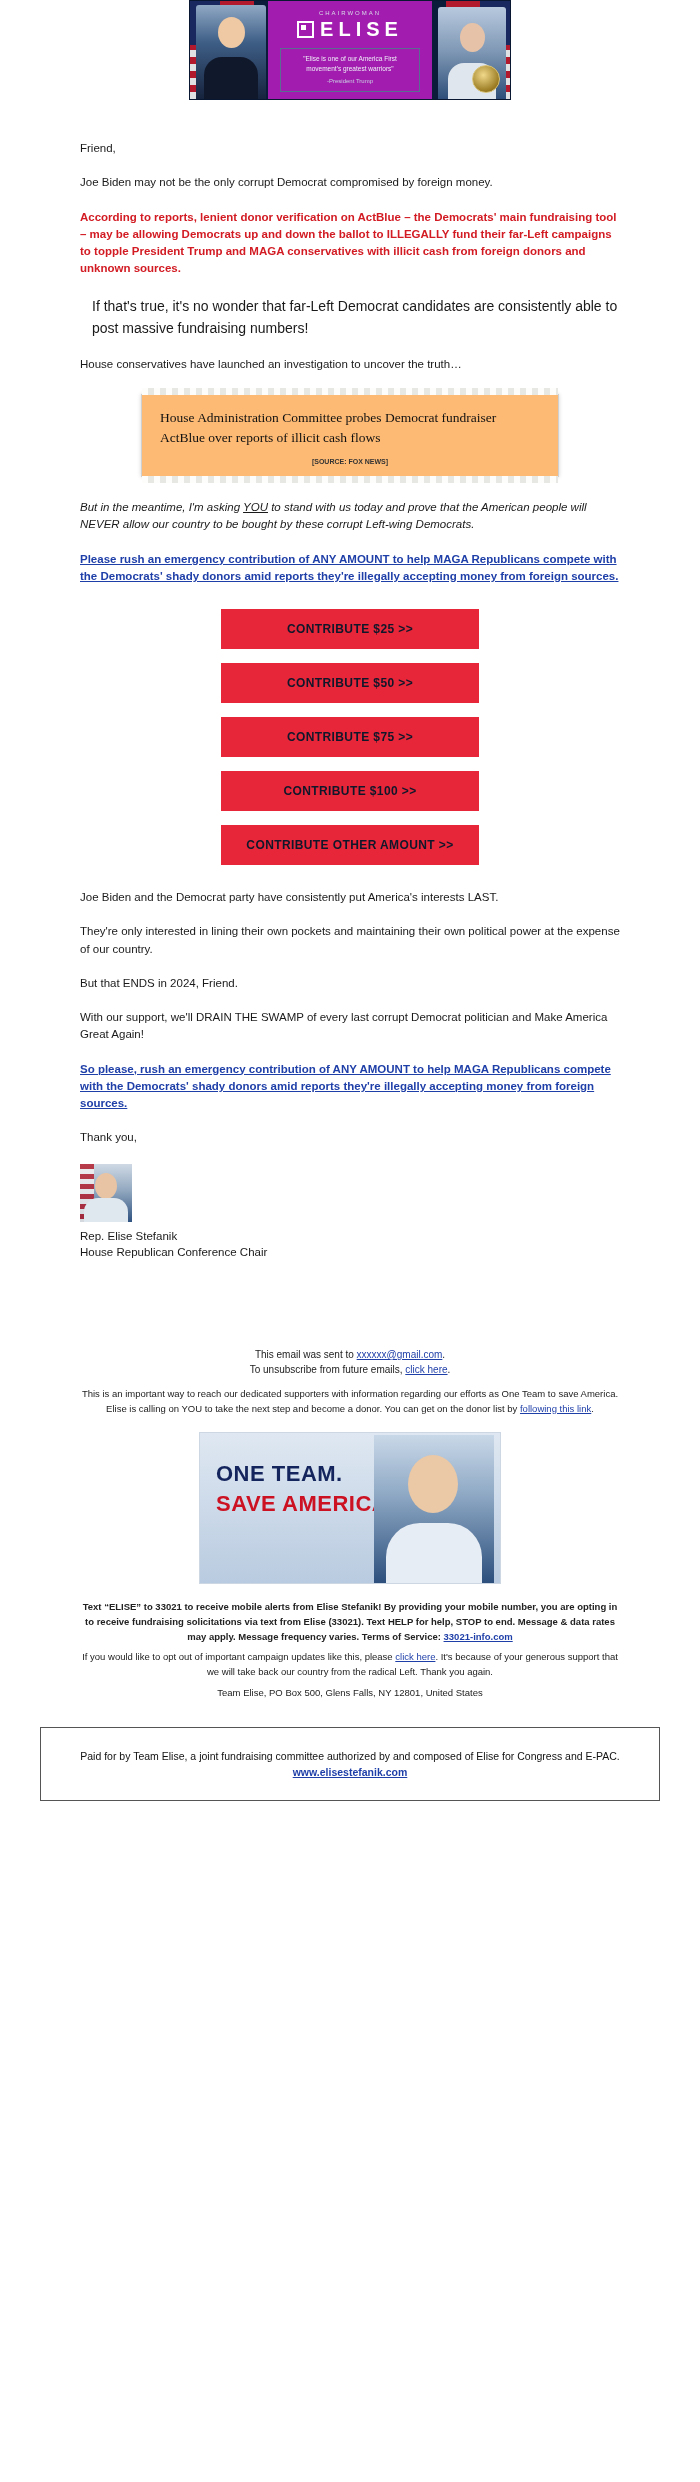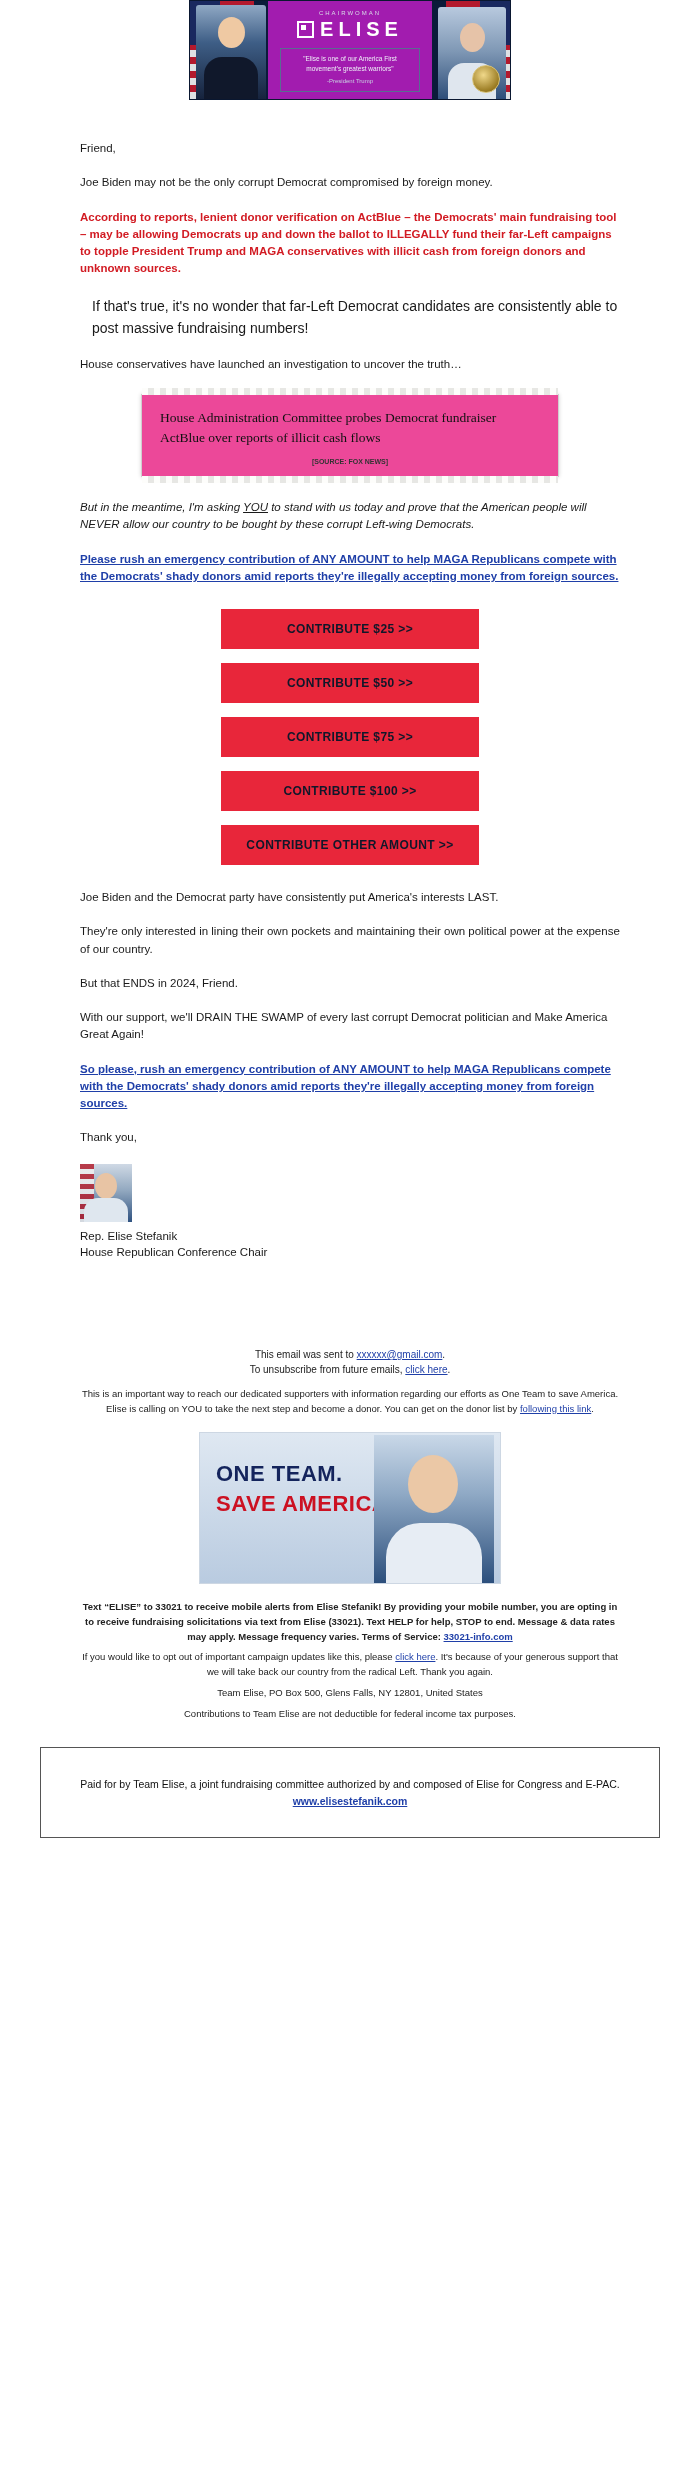--- a/index.html
+++ b/index.html
@@ -192,21 +192,21 @@
     margin: 0 0 17px 0;
     cursor: pointer;
   }
 
   
   .clip {
     width: 380px;
     margin: 20px auto 22px auto;
     position: relative;
     padding: 14px 18px 12px 18px;
-    background: #ec4899;
+    background: #fdba74;
     border-left: 1px solid #cfcfcf;
     border-right: 1px solid #cfcfcf;
     box-shadow: 0 0 4px rgba(0,0,0,.18);
   }
   .clip::before, .clip::after {
     content: "";
     position: absolute;
     left: 0; right: 0;
     height: 7px;
     background:
@@ -362,21 +362,21 @@
     width: 96px; height: 60px;
     background: #e7edf4;
     border-radius: 34px 34px 0 0;
   }
 
   
   .disclaimer {
     width: 620px;
     margin: 26px auto 32px auto;
     border: 1px solid #555555;
-    padding: 28px 10px;
+    padding: 20px 10px;
     text-align: center;
     font-size: 10.5px;
     line-height: 1.55;
     color: #111111;
     box-sizing: border-box;
   }
   .disclaimer .url {
     font-weight: bold;
     text-decoration: underline;
   }
@@ -467,21 +467,20 @@
 
       <p class="footer-block bold">
         <span>Text “ELISE” to 33021 to receive mobile alerts from Elise Stefanik! By providing your mobile number, you are opting in to receive fundraising solicitations via text from Elise (33021). Text HELP for help, STOP to end. Message &amp; data rates may apply. Message frequency varies. Terms of Service: </span><a class="link">33021-info.com</a>
       </p>
 
       <p class="footer-block">
         <span>If you would like to opt out of important campaign updates like this, please </span><a class="link">click here</a><span>. It's because of your generous support that we will take back our country from the radical Left. Thank you again.</span>
       </p>
 
       <p class="footer-block">Team Elise, PO Box 500, Glens Falls, NY 12801, United States</p>
-      <p class="footer-block">Contributions to Team Elise are not deductible for federal income tax purposes.</p>
     </div>
 
   </div>
 
   <div class="disclaimer">
     <span>Paid for by Team Elise, a joint fundraising committee authorized by and composed of Elise for Congress and E-PAC. </span><a class="url link">www.elisestefanik.com</a>
   </div>
 
 </div>
 

